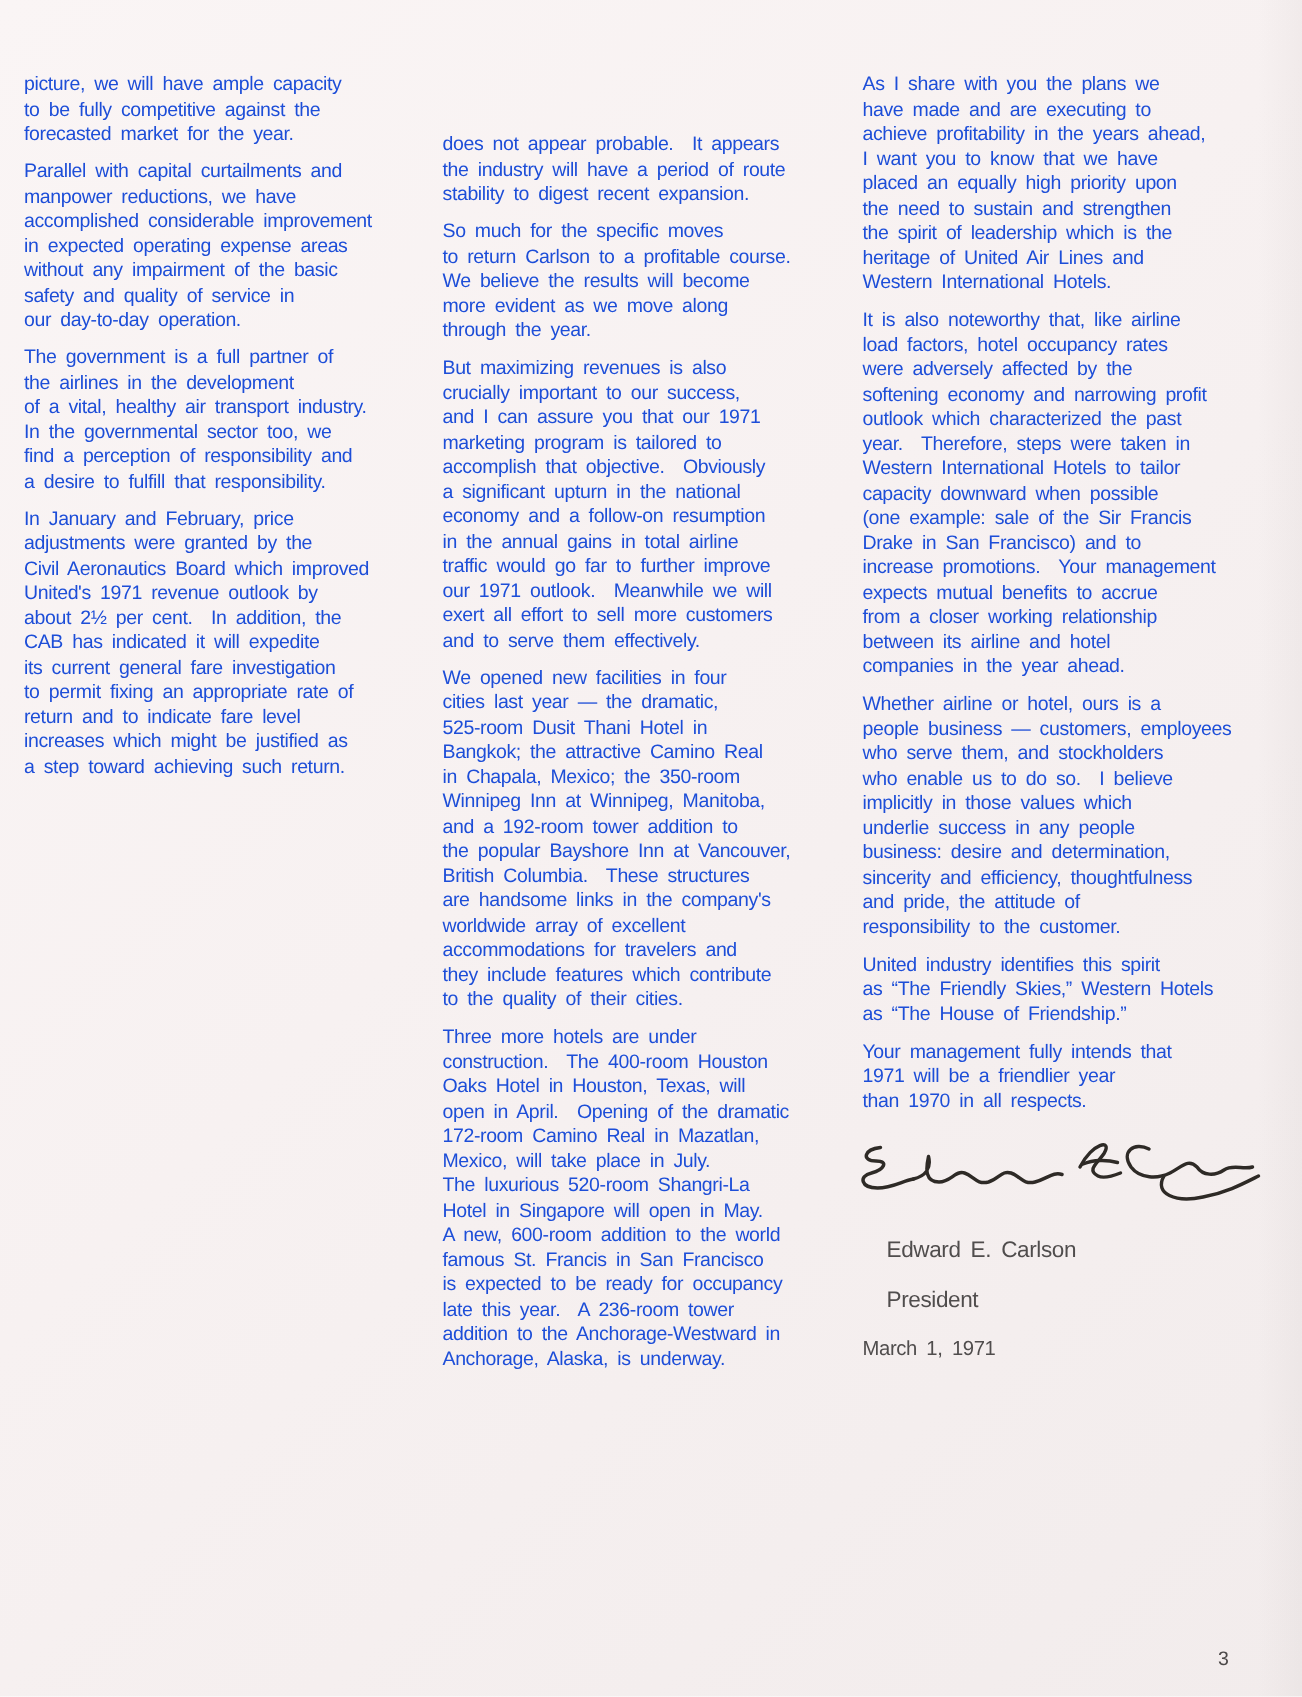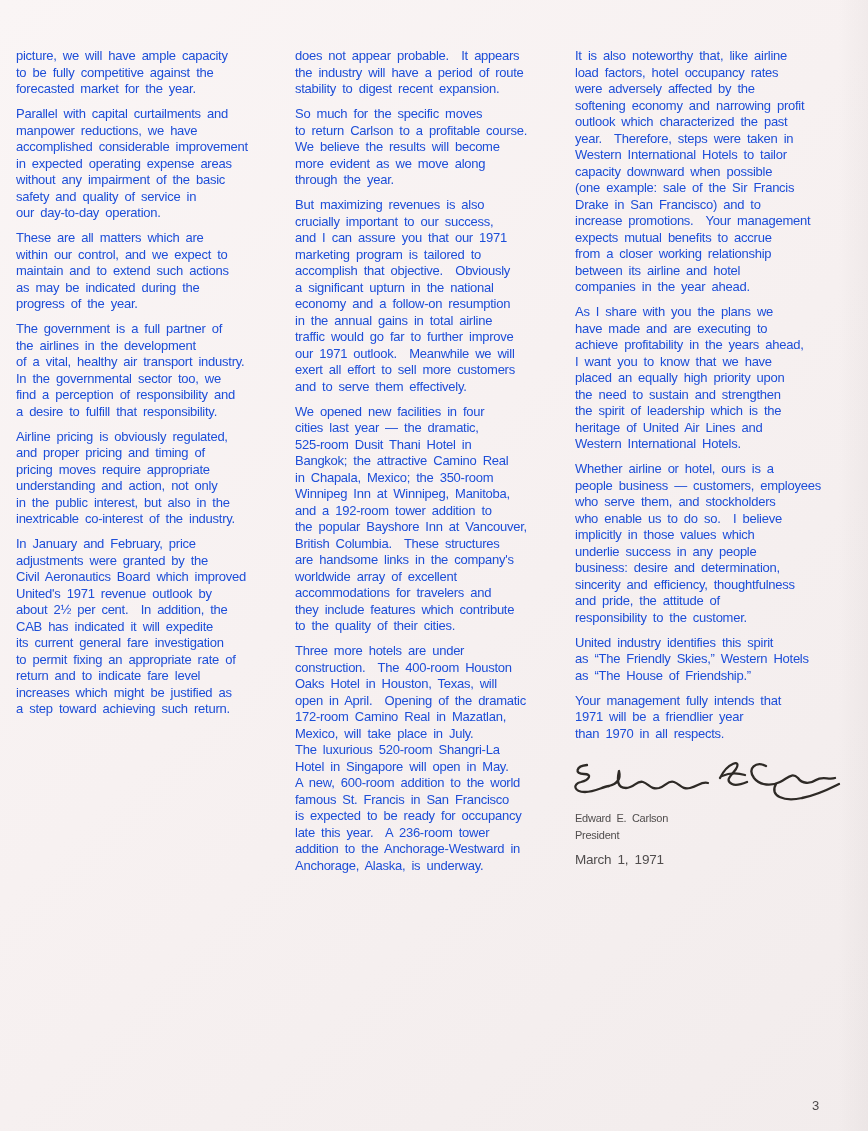--- a/index.html
+++ b/index.html
@@ -5,35 +5,35 @@
   html, body { margin:0; padding:0; }
   body {
     width:868px; height:1131px; position:relative; overflow:hidden;
     background: linear-gradient(135deg, #faf5f5 0%, #f7f1f1 45%, #f2ecec 100%);
     font-family: "Liberation Sans", "DejaVu Sans", sans-serif;
     color:#504d4d;
   }
   .page { position:absolute; inset:0; }
   .col { position:absolute; top:48px; }
   #col1 { left:16px;  width:266px; }
-  #col2 { left:295px; width:266px; }
+  #col2 { left:295px; width:266px;margin-top:40px; }
   #col3 { left:575px; width:276px; }
   p.para {
     margin:0 0 8.5px 0;
     white-space:pre;
     font-size:13px;
     line-height:16.5px;
     letter-spacing:-0.25px;
     word-spacing:2.8px;
     color:#1d4ed8;
   }
   .sig-block { margin-top:12px; }
   .sig-svg { display:block; margin-left:-6px; }
   .sig-name, .sig-title {
-    margin:0; white-space:pre; font-size:11px; line-height:16.5px;
+    margin:16px; white-space:pre; font-size:15px; line-height:16.5px;
     letter-spacing:-0.25px; word-spacing:2.8px;
   }
   .sig-date {
     margin:9px 0 0 0; white-space:pre; font-size:13.5px; line-height:16.5px;
     letter-spacing:-0.25px; word-spacing:2.8px;
   }
   .page-number {
     position:absolute; left:812px; top:1098px;
     font-size:13px; color:#4c4949;
   }
@@ -53,37 +53,26 @@
     <p class="para">picture, we will have ample capacity
 to be fully competitive against the
 forecasted market for the year.</p>
     <p class="para">Parallel with capital curtailments and
 manpower reductions, we have
 accomplished considerable improvement
 in expected operating expense areas
 without any impairment of the basic
 safety and quality of service in
 our day-to-day operation.</p>
-    <p class="para">These are all matters which are
-within our control, and we expect to
-maintain and to extend such actions
-as may be indicated during the
-progress of the year.</p>
     <p class="para">The government is a full partner of
 the airlines in the development
 of a vital, healthy air transport industry.
 In the governmental sector too, we
 find a perception of responsibility and
 a desire to fulfill that responsibility.</p>
-    <p class="para">Airline pricing is obviously regulated,
-and proper pricing and timing of
-pricing moves require appropriate
-understanding and action, not only
-in the public interest, but also in the
-inextricable co-interest of the industry.</p>
     <p class="para">In January and February, price
 adjustments were granted by the
 Civil Aeronautics Board which improved
 United's 1971 revenue outlook by
 about 2½ per cent.  In addition, the
 CAB has indicated it will expedite
 its current general fare investigation
 to permit fixing an appropriate rate of
 return and to indicate fare level
 increases which might be justified as
@@ -135,44 +124,44 @@
 Hotel in Singapore will open in May.
 A new, 600-room addition to the world
 famous St. Francis in San Francisco
 is expected to be ready for occupancy
 late this year.  A 236-room tower
 addition to the Anchorage-Westward in
 Anchorage, Alaska, is underway.</p>
   </div>
 
   <div class="col" id="col3">
+    <p class="para">As I share with you the plans we
+have made and are executing to
+achieve profitability in the years ahead,
+I want you to know that we have
+placed an equally high priority upon
+the need to sustain and strengthen
+the spirit of leadership which is the
+heritage of United Air Lines and
+Western International Hotels.</p>
     <p class="para">It is also noteworthy that, like airline
 load factors, hotel occupancy rates
 were adversely affected by the
 softening economy and narrowing profit
 outlook which characterized the past
 year.  Therefore, steps were taken in
 Western International Hotels to tailor
 capacity downward when possible
 (one example: sale of the Sir Francis
 Drake in San Francisco) and to
 increase promotions.  Your management
 expects mutual benefits to accrue
 from a closer working relationship
 between its airline and hotel
 companies in the year ahead.</p>
-    <p class="para">As I share with you the plans we
-have made and are executing to
-achieve profitability in the years ahead,
-I want you to know that we have
-placed an equally high priority upon
-the need to sustain and strengthen
-the spirit of leadership which is the
-heritage of United Air Lines and
-Western International Hotels.</p>
     <p class="para">Whether airline or hotel, ours is a
 people business — customers, employees
 who serve them, and stockholders
 who enable us to do so.  I believe
 implicitly in those values which
 underlie success in any people
 business: desire and determination,
 sincerity and efficiency, thoughtfulness
 and pride, the attitude of
 responsibility to the customer.</p>

